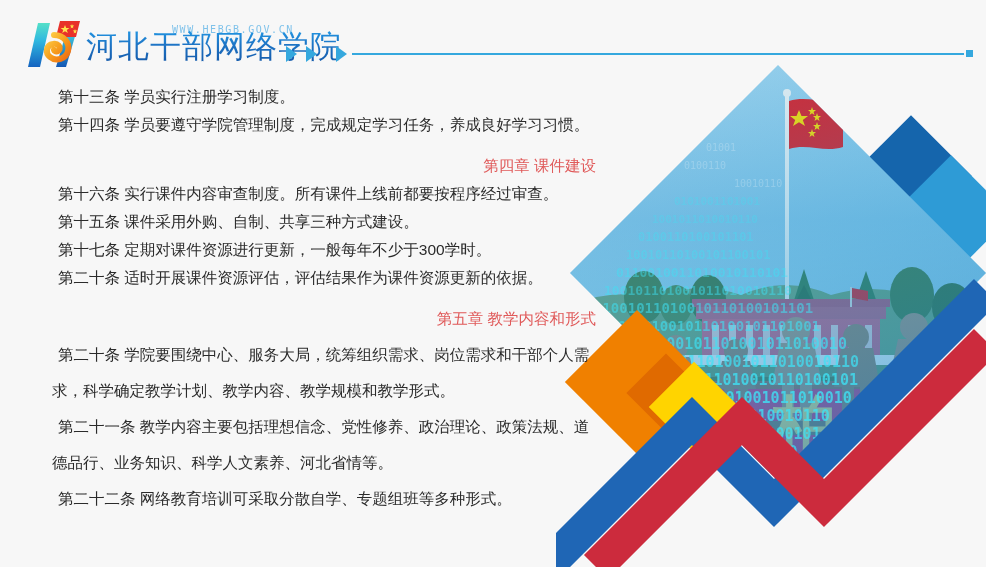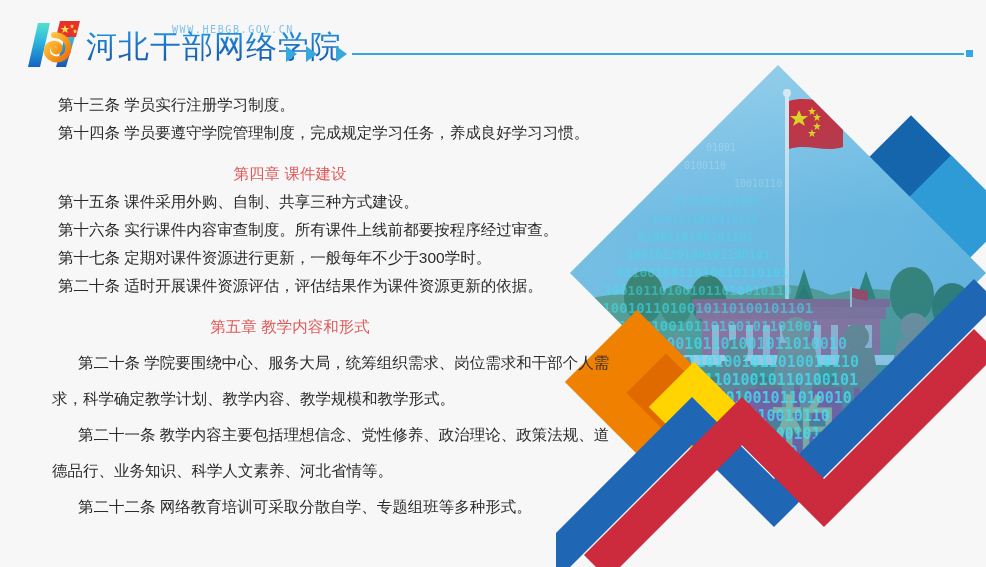--- a/index.html
+++ b/index.html
@@ -105,30 +105,30 @@
     z-index: 30;
   }
   .doc-line {
     font-size: 15.5px;
     line-height: 17px;
     color: #2b2b2b;
     white-space: nowrap;
     font-family: "Liberation Sans", "DejaVu Sans", sans-serif;
   }
   .doc-line.article   { padding-left: 58px; margin-top: 11px; }
-  .doc-line.indent    { padding-left: 78px; margin-top: 19px; }
+  .doc-line.indent    { padding-left: 58px; margin-top: 19px; }
   .doc-line.cont      { padding-left: 52px; margin-top: 19px; }
   .doc-line.chapter {
     margin-top: 24px;
-    padding-left: 0;
-    text-align: center;
+    padding-left: 16px;
+    text-align: right;
     width: 580px;
     color: #e05a5a;
   }
-  .doc-line.first { margin-top: 8px; }
+  .doc-line.first { margin-top: 0; }
 </style>
 </head>
 <body>
 
 <div id="page">
 
   <div id="graphic">
     <svg width="430" height="512" viewBox="0 0 430 512" xmlns="http://www.w3.org/2000/svg">
       <defs>
         <clipPath id="diamondClip">
@@ -349,22 +349,22 @@
     <div class="hdr-arrow" id="hdr-arrow-2"></div>
     <div class="hdr-arrow" id="hdr-arrow-3"></div>
     <div id="hdr-rule"></div>
     <div id="hdr-rule-cap"></div>
   </div>
 
   <div id="doc-body">
       <div class="doc-line article first">第十三条  学员实行注册学习制度。</div>
       <div class="doc-line article">第十四条  学员要遵守学院管理制度，完成规定学习任务，养成良好学习习惯。</div>
       <div class="doc-line chapter">第四章  课件建设</div>
+      <div class="doc-line article">第十六条  实行课件内容审查制度。所有课件上线前都要按程序经过审查。</div>
       <div class="doc-line article">第十五条  课件采用外购、自制、共享三种方式建设。</div>
-      <div class="doc-line article">第十六条  实行课件内容审查制度。所有课件上线前都要按程序经过审查。</div>
       <div class="doc-line article">第十七条  定期对课件资源进行更新，一般每年不少于300学时。</div>
       <div class="doc-line article">第二十条  适时开展课件资源评估，评估结果作为课件资源更新的依据。</div>
       <div class="doc-line chapter">第五章  教学内容和形式</div>
       <div class="doc-line indent">第二十条  学院要围绕中心、服务大局，统筹组织需求、岗位需求和干部个人需</div>
       <div class="doc-line cont">求，科学确定教学计划、教学内容、教学规模和教学形式。</div>
       <div class="doc-line indent">第二十一条  教学内容主要包括理想信念、党性修养、政治理论、政策法规、道</div>
       <div class="doc-line cont">德品行、业务知识、科学人文素养、河北省情等。</div>
       <div class="doc-line indent">第二十二条  网络教育培训可采取分散自学、专题组班等多种形式。</div>
     </div>
 

